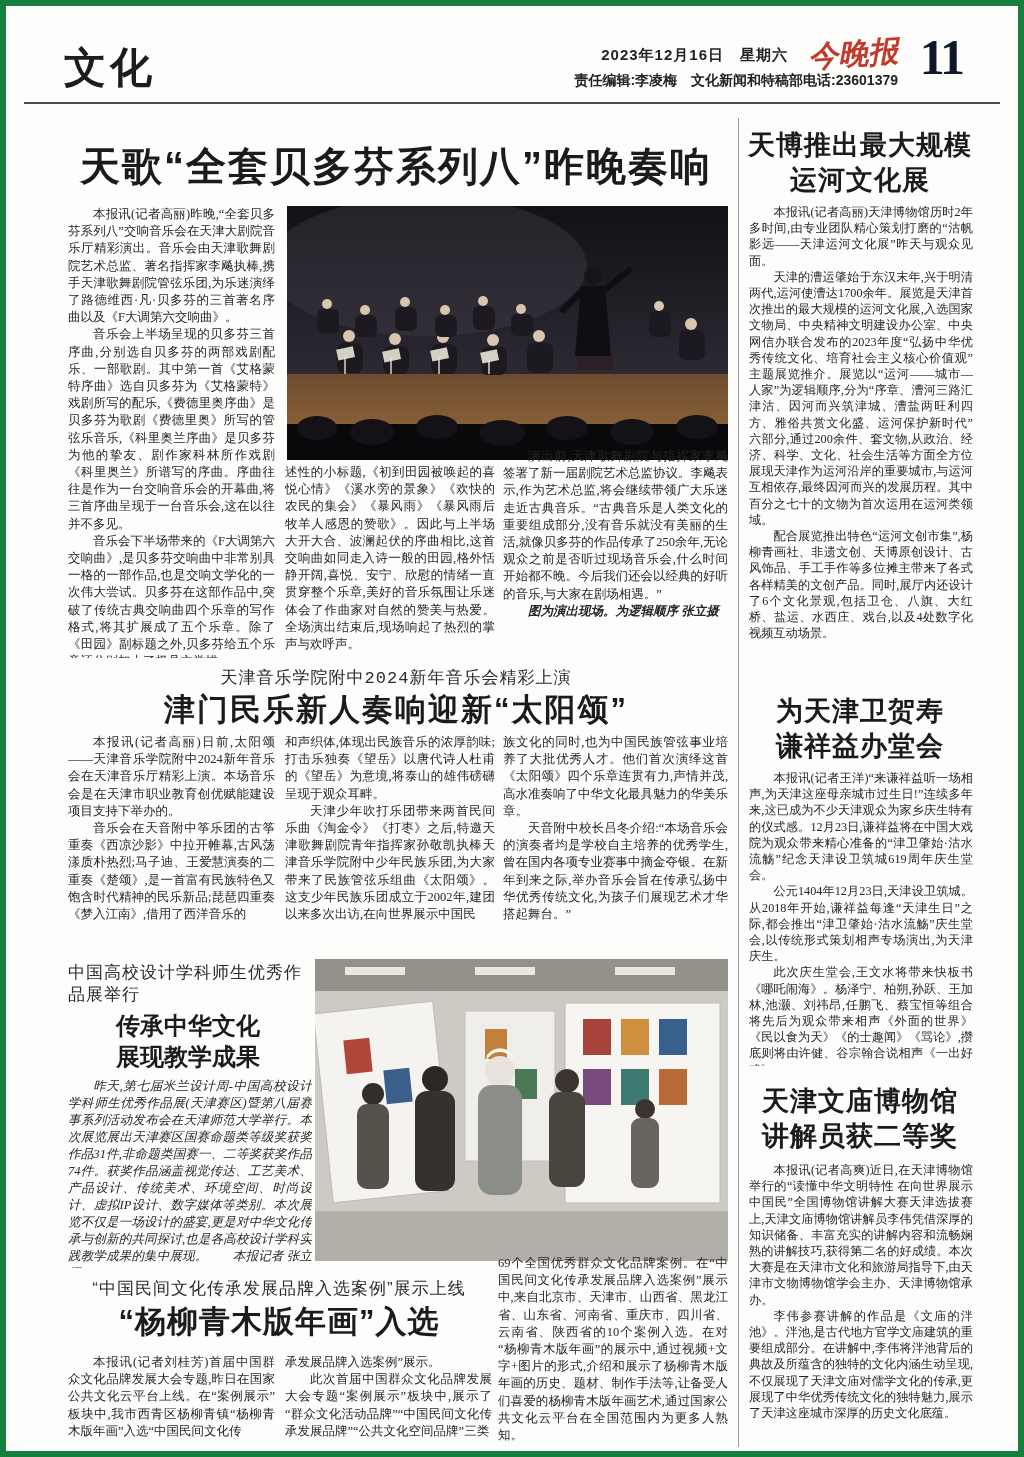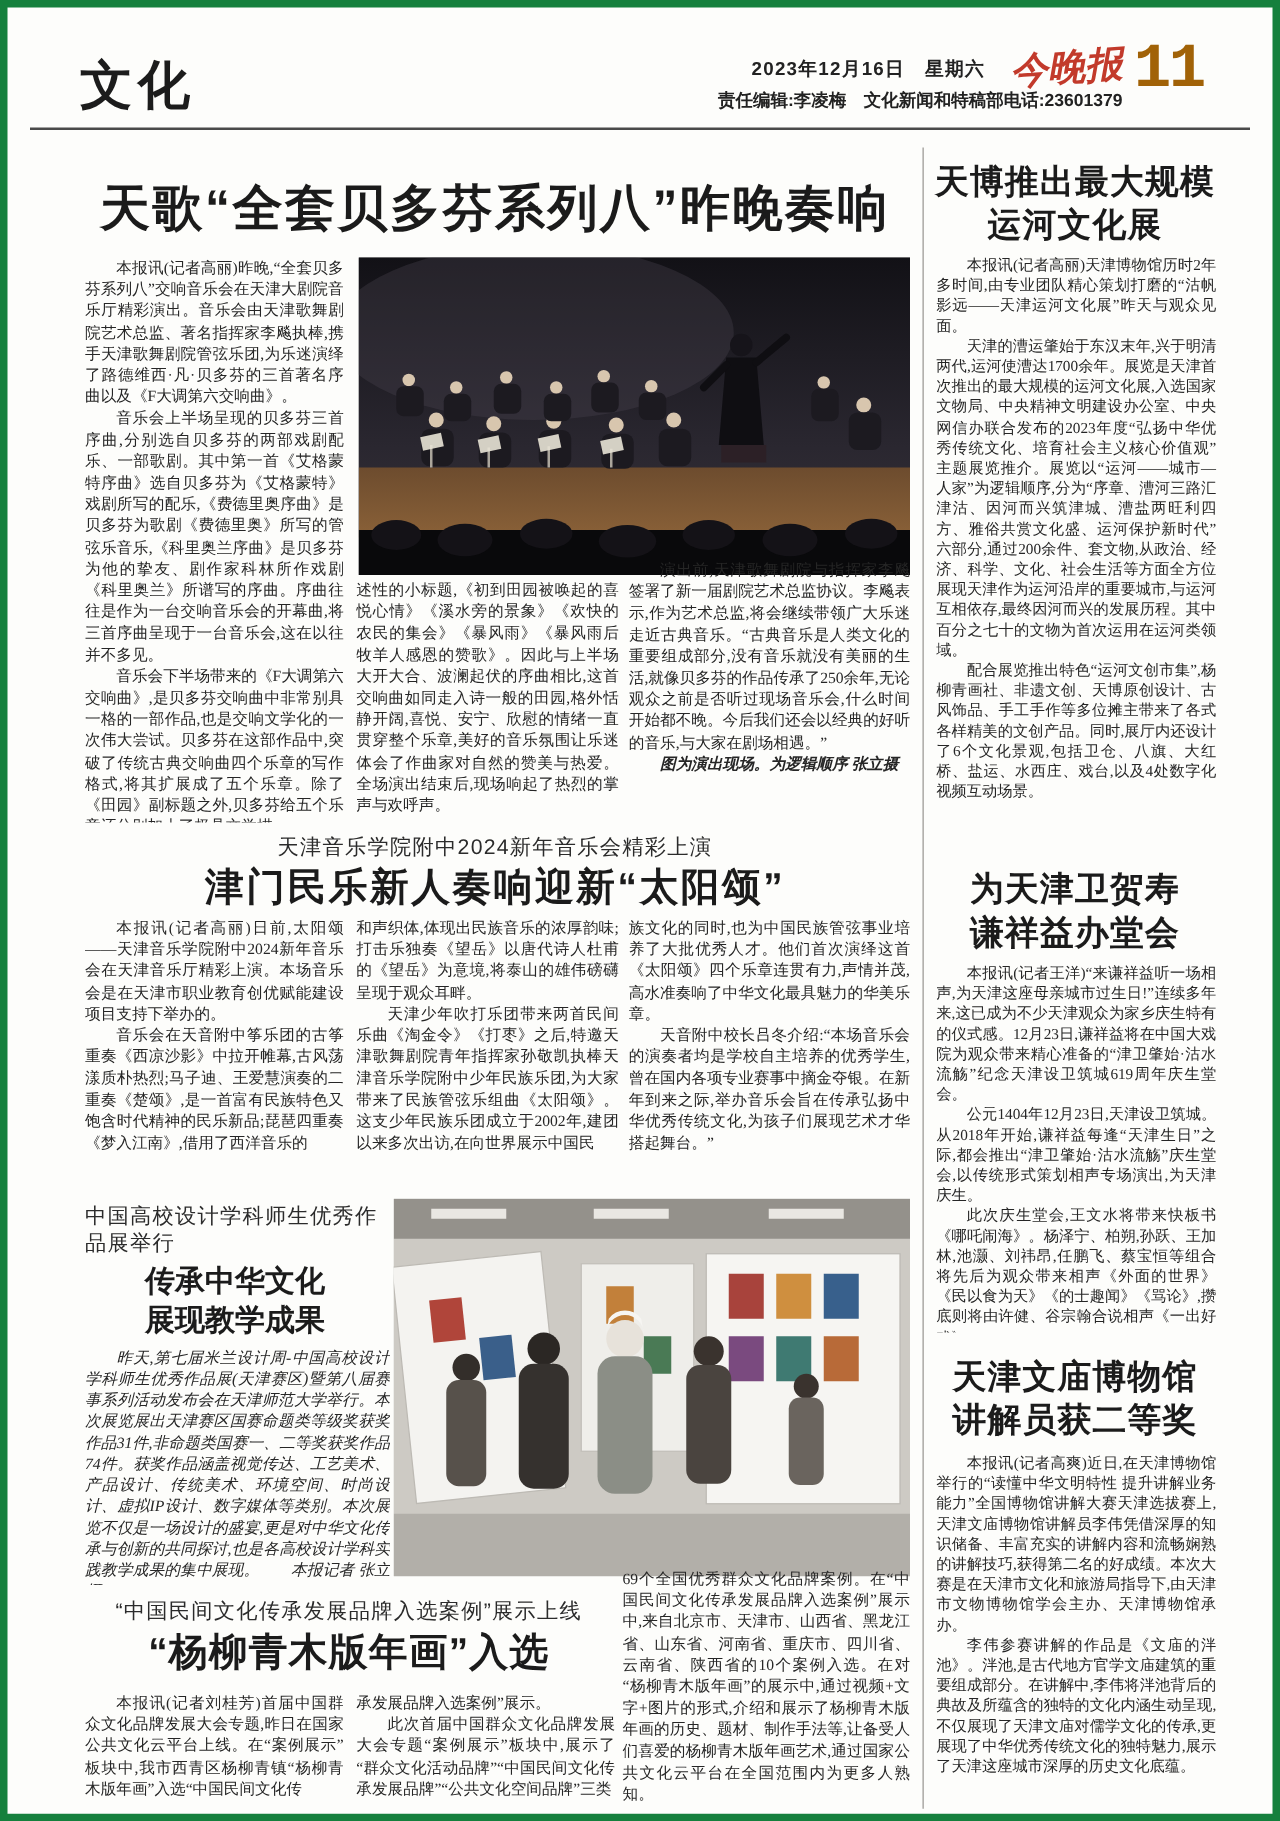--- a/index.html
+++ b/index.html
@@ -10,21 +10,21 @@
     font-family:"Liberation Serif","DejaVu Serif",serif; color:#262626;
   }
   
   .section-title { position:absolute; left:58px; top:34px; font-size:42px; font-weight:bold;
     font-family:"Liberation Sans","DejaVu Sans",sans-serif; letter-spacing:4px; color:#1c1c1c; }
   .hdr-date { position:absolute; top:40px; right:230px; font-size:15px; font-weight:bold;
     font-family:"Liberation Sans",sans-serif; color:#222; letter-spacing:1px;}
   .masthead { position:absolute; top:28px; right:120px; font-size:30px; color:#c23a2b;
     font-family:"DejaVu Serif",serif; font-style:italic; font-weight:bold; transform:rotate(-4deg); }
   .page-num { position:absolute; top:22px; right:55px; font-size:50px; font-weight:bold;
-    font-family:Liberation Mono, monospace; color:#a16207; letter-spacing:-2px; }
+    font-family:Liberation Serif, serif; color:#0f172a; letter-spacing:-2px; }
   .hdr-editor { position:absolute; top:66px; right:120px; font-size:14px; font-weight:bold;
     font-family:"Liberation Sans",sans-serif; color:#222; }
   .hdr-rule { position:absolute; left:18px; right:18px; top:96px; height:2px; background:#4a4a4a; }
   .v-rule { position:absolute; left:732px; top:112px; bottom:4px; width:1px; background:#9a9894; }
 
   
   .col { position:absolute; overflow:hidden; text-align:justify;font-family:Liberation Serif, serif; }
   .col p { margin:0; }
   .col p.ind { text-indent:2em; }
   .col p.kai { font-style:italic; font-weight:bold; }
@@ -36,21 +36,21 @@
   .kicker { position:absolute; font-family:"Liberation Sans",sans-serif; color:#2b2b2b;
     text-align:center; letter-spacing:1px; }
 
   
   .a1-headline { left:58px; top:133px; width:664px; font-size:40px; letter-spacing:2px; }
   .a1-col1 { left:62px; top:200px; width:207px; height:452px; }
   .photo1 { position:absolute; left:281px; top:200px; width:441px; height:254px; background:#17161a; }
   .a1-col2 { left:279px; top:458px; width:210px; height:194px; }
   .a1-col3 { left:497px; top:442px; width:225px; height:210px; }
 
-  .a2-kicker { left:58px; top:660px; width:664px; font-size:17px; }
+  .a2-kicker { left:58px; top:660px; width:664px; font-size:17px;font-family:Liberation Mono, monospace; }
   .a2-headline { left:58px; top:683px; width:664px; font-size:31px; letter-spacing:2px; }
   .a2-col1 { left:62px; top:728px; width:207px; height:218px; }
   .a2-col2 { left:279px; top:728px; width:210px; height:218px; }
   .a2-col3 { left:497px; top:728px; width:225px; height:218px; }
 
   .a3-kicker { left:62px; top:956px; width:242px; font-size:17px; text-align:left; line-height:22px; }
   .a3-headline { left:62px; top:1004px; width:240px; font-size:24px; line-height:31px; }
   .a3-body { left:62px; top:1072px; width:244px; height:190px; }
   .photo2 { position:absolute; left:309px; top:953px; width:413px; height:302px; background:#ccc9c3; }
 
@@ -271,17 +271,17 @@
 谦祥益办堂会</div>
   <div class="col body-12 s2-body">
       <p class="ind">本报讯(记者王洋)“来谦祥益听一场相声,为天津这座母亲城市过生日!”连续多年来,这已成为不少天津观众为家乡庆生特有的仪式感。12月23日,谦祥益将在中国大戏院为观众带来精心准备的“津卫肇始·沽水流觞”纪念天津设卫筑城619周年庆生堂会。</p>
       <p class="ind">公元1404年12月23日,天津设卫筑城。从2018年开始,谦祥益每逢“天津生日”之际,都会推出“津卫肇始·沽水流觞”庆生堂会,以传统形式策划相声专场演出,为天津庆生。</p>
       <p class="ind">此次庆生堂会,王文水将带来快板书《哪吒闹海》。杨泽宁、柏朔,孙跃、王加林,池灏、刘祎昂,任鹏飞、蔡宝恒等组合将先后为观众带来相声《外面的世界》《民以食为天》《的士趣闻》《骂论》,攒底则将由许健、谷宗翰合说相声《一出好戏》。</p>
     </div>
 
   <div class="headline sb-headline s3-headline">天津文庙博物馆
 讲解员获二等奖</div>
   <div class="col body-12 s3-body">
-      <p class="ind">本报讯(记者高爽)近日,在天津博物馆举行的“读懂中华文明特性 提升讲解业务能力”全国博物馆讲解大赛天津选拔赛上,天津文庙博物馆讲解员李伟凭借深厚的知识储备、丰富充实的讲解内容和流畅娴熟的讲解技巧,获得第二名的好成绩。本次大赛是在天津市文化和旅游局指导下,由天津市文物博物馆学会主办、天津博物馆承办。</p>
+      <p class="ind">本报讯(记者高爽)近日,在天津博物馆举行的“读懂中华文明特性 在向世界展示中国民”全国博物馆讲解大赛天津选拔赛上,天津文庙博物馆讲解员李伟凭借深厚的知识储备、丰富充实的讲解内容和流畅娴熟的讲解技巧,获得第二名的好成绩。本次大赛是在天津市文化和旅游局指导下,由天津市文物博物馆学会主办、天津博物馆承办。</p>
       <p class="ind">李伟参赛讲解的作品是《文庙的泮池》。泮池,是古代地方官学文庙建筑的重要组成部分。在讲解中,李伟将泮池背后的典故及所蕴含的独特的文化内涵生动呈现,不仅展现了天津文庙对儒学文化的传承,更展现了中华优秀传统文化的独特魅力,展示了天津这座城市深厚的历史文化底蕴。</p>
     </div>
 
 </div>
 
 </body></html>

